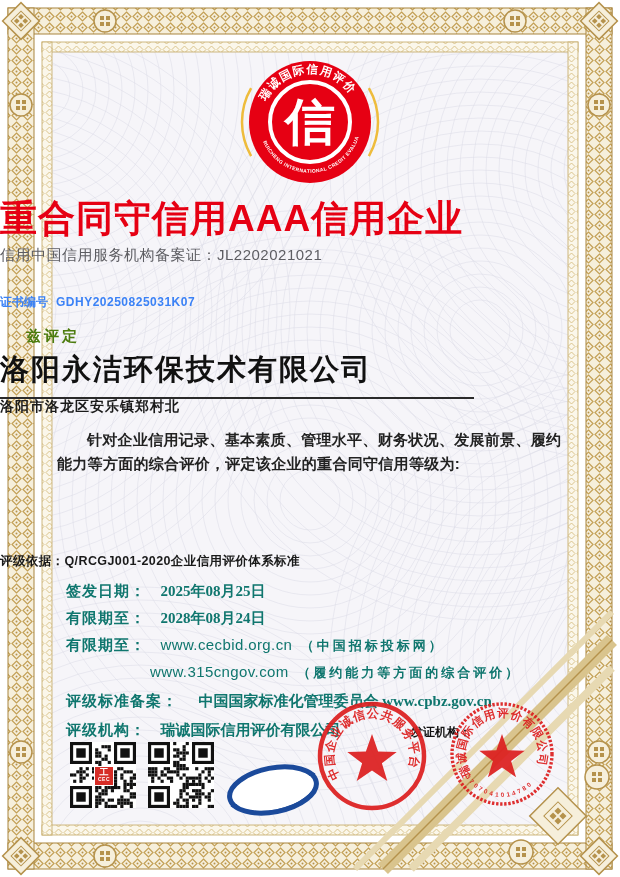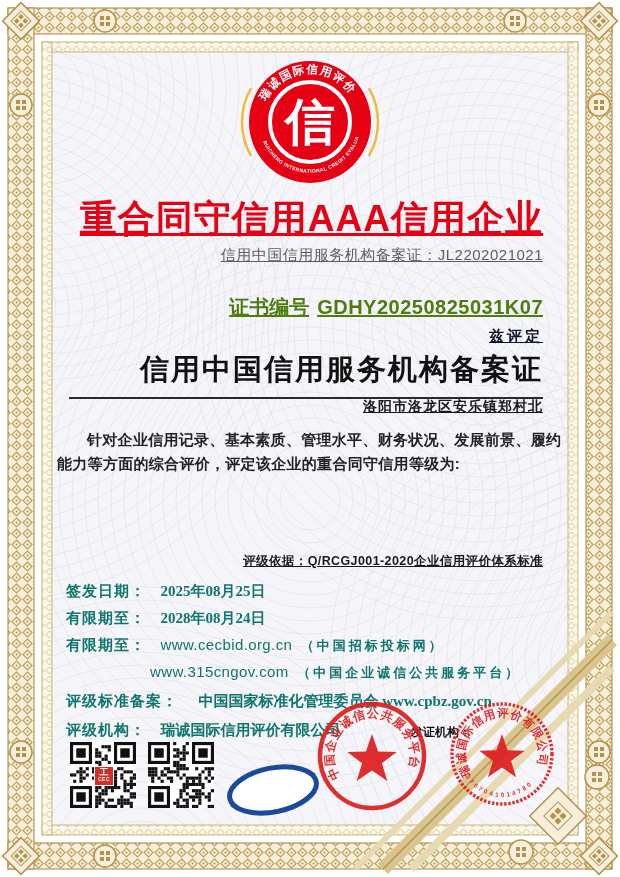--- a/index.html
+++ b/index.html
@@ -1,25 +1,25 @@
 <!DOCTYPE html>
 <html><head>
 <meta charset="utf-8">
 <style>
   html,body{margin:0;padding:0;background:#ffffff;}
   .certificate{position:relative;width:620px;height:877px;background:#ffffff;overflow:hidden;
     font-family:"Liberation Sans",sans-serif;}
   .abs{position:absolute;}
-  .center{left:0;width:543px;text-align:right;text-decoration:underline;}
+  .center{left:0;width:543px;text-align:left;}
   .title{top:194px;font-size:37px;font-weight:bold;color:#e60013;letter-spacing:1px;}
   .subtitle{top:246px;font-size:15px;color:#5d5d62;letter-spacing:.5px;}
-  .certno{top:294px;font-size:20px;font-weight:bold;color:#4d7c0f;}
+  .certno{top:294px;font-size:12px;font-weight:bold;color:#3b82f6;}
   .certno .num{margin-left:8px;letter-spacing:.5px;}
-  .declare{top:327px;font-size:15px;font-weight:bold;color:#0f172a;letter-spacing:3px;
-    font-family:"Liberation Serif",serif;}
+  .declare{top:327px;font-size:15px;font-weight:bold;color:#4d7c0f;letter-spacing:3px;
+    font-family:"Liberation Serif",serif;margin-left:26px;}
   .company-wrap{top:350px;}
   .company{display:inline-block;min-width:474px;padding-bottom:7px;border-bottom:2px solid #2a2a2a;
     font-family:"Liberation Serif",serif;font-size:29px;font-weight:bold;color:#111;letter-spacing:2px;}
   .address{top:398px;font-size:14px;font-weight:bold;color:#1a1a1a;letter-spacing:1px;}
   .para{left:57px;top:428px;width:508px;font-size:15px;font-weight:600;color:#222;
     line-height:1.62;text-indent:2em;letter-spacing:.3px;}
   .grade{top:474px;font-size:78px;font-weight:bold;color:#e60013;
     font-family:"Liberation Serif",serif;letter-spacing:40px;padding-left:40px;box-sizing:border-box;}
   .basis{top:553px;font-size:12.5px;font-weight:bold;color:#1a1a1a;letter-spacing:.4px;}
   .details{left:66px;top:582px;width:500px;color:#0f766e;}
@@ -358,21 +358,21 @@
   <div class="abs center title">重合同守信用AAA信用企业</div>
   <div class="abs center subtitle">信用中国信用服务机构备案证：JL2202021021</div>
 
   <div class="abs center certno">
     <span>证书编号</span><span class="num">GDHY20250825031K07</span>
   </div>
 
   <div class="abs center declare">兹评定</div>
 
   <div class="abs center company-wrap">
-    <span class="company">信用中国信用服务机构备案证</span>
+    <span class="company">洛阳永洁环保技术有限公司</span>
   </div>
   <div class="abs center address">洛阳市洛龙区安乐镇郑村北</div>
 
   <div class="abs para">针对企业信用记录、基本素质、管理水平、财务状况、发展前景、履约能力等方面的综合评价，评定该企业的重合同守信用等级为:</div>
 
   <div class="abs center basis">评级依据：Q/RCGJ001-2020企业信用评价体系标准</div>
 
   <div class="abs details">
     <div class="dline">
       <span class="dlabel">签发日期：</span>
@@ -382,21 +382,21 @@
       <span class="dlabel">有限期至：</span>
       <span class="dvalue">2028年08月24日</span>
     </div>
     <div class="dline">
       <span class="dlabel">有限期至：</span>
       <span class="durl">www.cecbid.org.cn</span>
       <span class="dnote">（中国招标投标网）</span>
     </div>
     <div class="dline indent2">
       <span class="durl">www.315cngov.com</span>
-      <span class="dnote">（中国企业诚信公共服务平台）</span>
+      <span class="dnote">（履约能力等方面的综合评价）</span>
     </div>
     <div class="dline mt">
       <span class="dlabel">评级标准备案：</span>
       <span class="dvalue" style="margin-left:16px">中国国家标准化管理委员会 www.cpbz.gov.cn</span>
     </div>
     <div class="dline mt">
       <span class="dlabel">评级机构：</span>
       <span class="dvalue">瑞诚国际信用评价有限公司</span>
     </div>
   </div>

